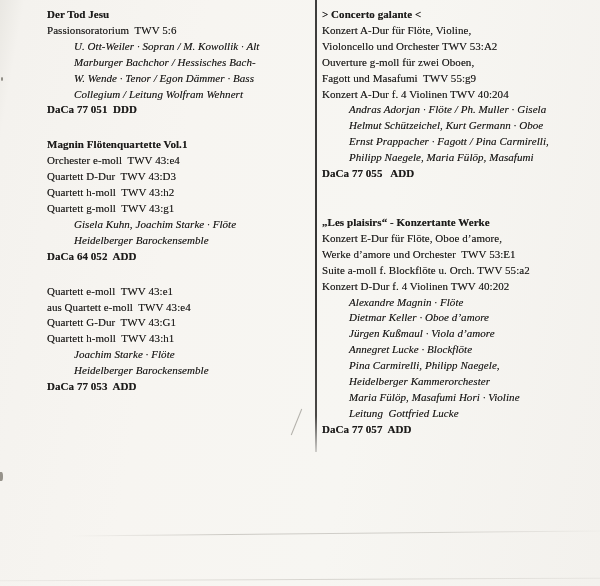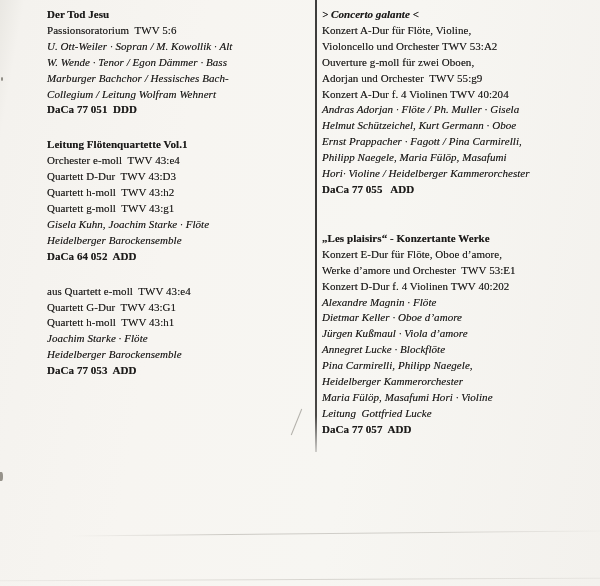--- a/index.html
+++ b/index.html
@@ -23,22 +23,22 @@
   .block { margin-bottom: 19px; }
   .col-right .block:first-child { margin-bottom: 33px; }
   .line {
     font-size: 11px;
     line-height: 15.9px;
     white-space: pre;
     letter-spacing: 0.05px;
     text-shadow: 0 0 0.5px rgba(30,28,26,0.55);
   }
   .bold { font-weight: bold; }
-  .italic { font-style: italic; }
-  .bolditalic { font-weight: bold; font-style: italic; }
+  .italic { font-style: italic; margin-left: 27px; }
+  .bolditalic { font-weight: bold; }
   .divider {
     position: absolute;
     left: 315px; top: 0;
     width: 2px; height: 452px;
     background: linear-gradient(#3f3e3d 0%, #343332 70%, #4a4846 92%, rgba(90,88,85,0.25) 100%);
   }
   .crease-1 {
     position: absolute;
     left: 70px; top: 533px;
     width: 530px; height: 1px;
@@ -77,63 +77,64 @@
 </head>
 <body>
 
 <div class="page">
   <div class="divider"></div>
   <div class="col col-left">
       <div class="block">
         <div class="line bold">Der Tod Jesu</div>
         <div class="line regular">Passionsoratorium  TWV 5:6</div>
         <div class="line italic">U. Ott-Weiler · Sopran / M. Kowollik · Alt</div>
+        <div class="line italic">Marburger Bachchor / Hessisches Bach-</div>
         <div class="line italic">W. Wende · Tenor / Egon Dämmer · Bass</div>
-        <div class="line italic">Marburger Bachchor / Hessisches Bach-</div>
         <div class="line italic">Collegium / Leitung Wolfram Wehnert</div>
         <div class="line bold">DaCa 77 051  DDD</div>
       </div>
       <div class="block">
-        <div class="line bold">Leitung Flötenquartette Vol.1</div>
+        <div class="line bold">Magnin Flötenquartette Vol.1</div>
         <div class="line regular">Orchester e-moll  TWV 43:e4</div>
         <div class="line regular">Quartett D-Dur  TWV 43:D3</div>
         <div class="line regular">Quartett h-moll  TWV 43:h2</div>
         <div class="line regular">Quartett g-moll  TWV 43:g1</div>
         <div class="line italic">Gisela Kuhn, Joachim Starke · Flöte</div>
         <div class="line italic">Heidelberger Barockensemble</div>
         <div class="line bold">DaCa 64 052  ADD</div>
       </div>
       <div class="block">
+        <div class="line regular">Quartett e-moll  TWV 43:e1</div>
         <div class="line regular">aus Quartett e-moll  TWV 43:e4</div>
         <div class="line regular">Quartett G-Dur  TWV 43:G1</div>
         <div class="line regular">Quartett h-moll  TWV 43:h1</div>
         <div class="line italic">Joachim Starke · Flöte</div>
         <div class="line italic">Heidelberger Barockensemble</div>
         <div class="line bold">DaCa 77 053  ADD</div>
       </div>
     </div>
   <div class="col col-right">
       <div class="block">
         <div class="line bolditalic">&gt; Concerto galante &lt;</div>
         <div class="line regular">Konzert A-Dur für Flöte, Violine,</div>
         <div class="line regular">Violoncello und Orchester TWV 53:A2</div>
         <div class="line regular">Ouverture g-moll für zwei Oboen,</div>
-        <div class="line regular">Adorjan und Orchester  TWV 55:g9</div>
+        <div class="line regular">Fagott und Masafumi  TWV 55:g9</div>
         <div class="line regular">Konzert A-Dur f. 4 Violinen TWV 40:204</div>
         <div class="line italic">Andras Adorjan · Flöte / Ph. Muller · Gisela</div>
         <div class="line italic">Helmut Schützeichel, Kurt Germann · Oboe</div>
         <div class="line italic">Ernst Prappacher · Fagott / Pina Carmirelli,</div>
         <div class="line italic">Philipp Naegele, Maria Fülöp, Masafumi</div>
-        <div class="line italic">Hori· Violine / Heidelberger Kammerorchester</div>
         <div class="line bold">DaCa 77 055   ADD</div>
       </div>
       <div class="block">
         <div class="line bold">„Les plaisirs“ - Konzertante Werke</div>
         <div class="line regular">Konzert E-Dur für Flöte, Oboe d’amore,</div>
         <div class="line regular">Werke d’amore und Orchester  TWV 53:E1</div>
+        <div class="line regular">Suite a-moll f. Blockflöte u. Orch. TWV 55:a2</div>
         <div class="line regular">Konzert D-Dur f. 4 Violinen TWV 40:202</div>
         <div class="line italic">Alexandre Magnin · Flöte</div>
         <div class="line italic">Dietmar Keller · Oboe d’amore</div>
         <div class="line italic">Jürgen Kußmaul · Viola d’amore</div>
         <div class="line italic">Annegret Lucke · Blockflöte</div>
         <div class="line italic">Pina Carmirelli, Philipp Naegele,</div>
         <div class="line italic">Heidelberger Kammerorchester</div>
         <div class="line italic">Maria Fülöp, Masafumi Hori · Violine</div>
         <div class="line italic">Leitung  Gottfried Lucke</div>
         <div class="line bold">DaCa 77 057  ADD</div>

